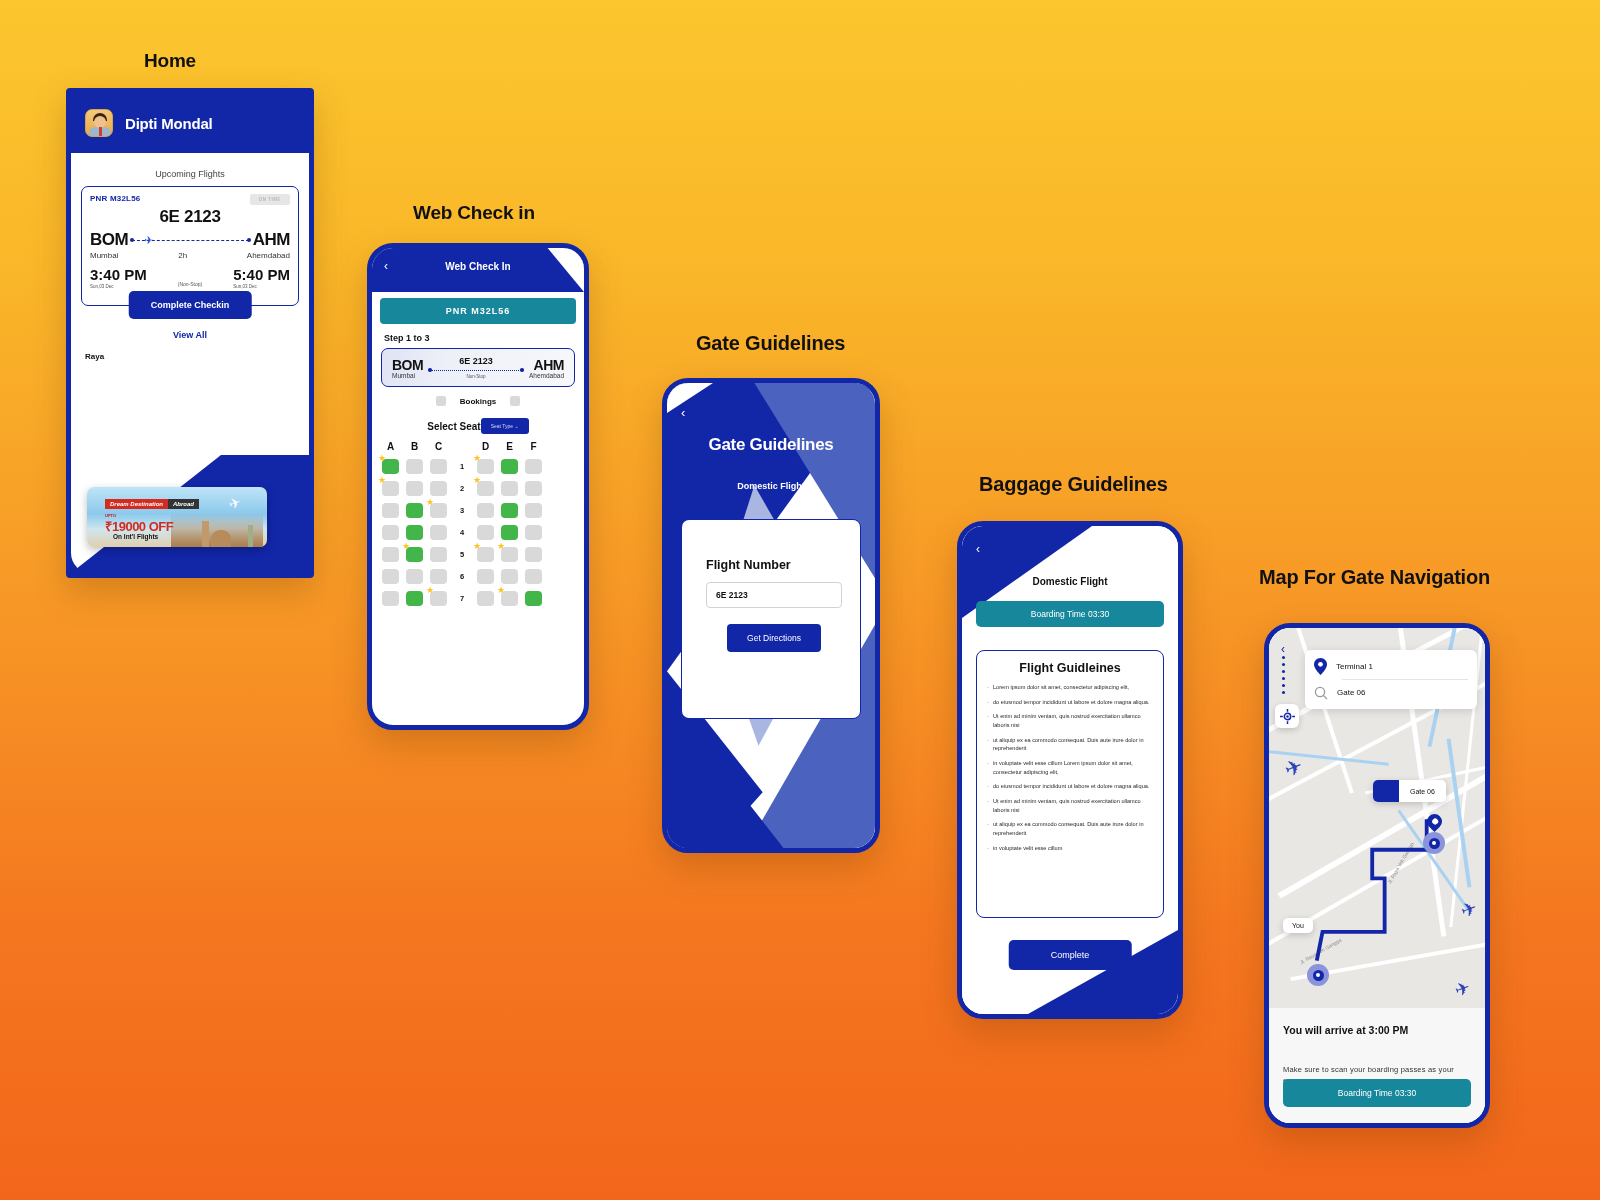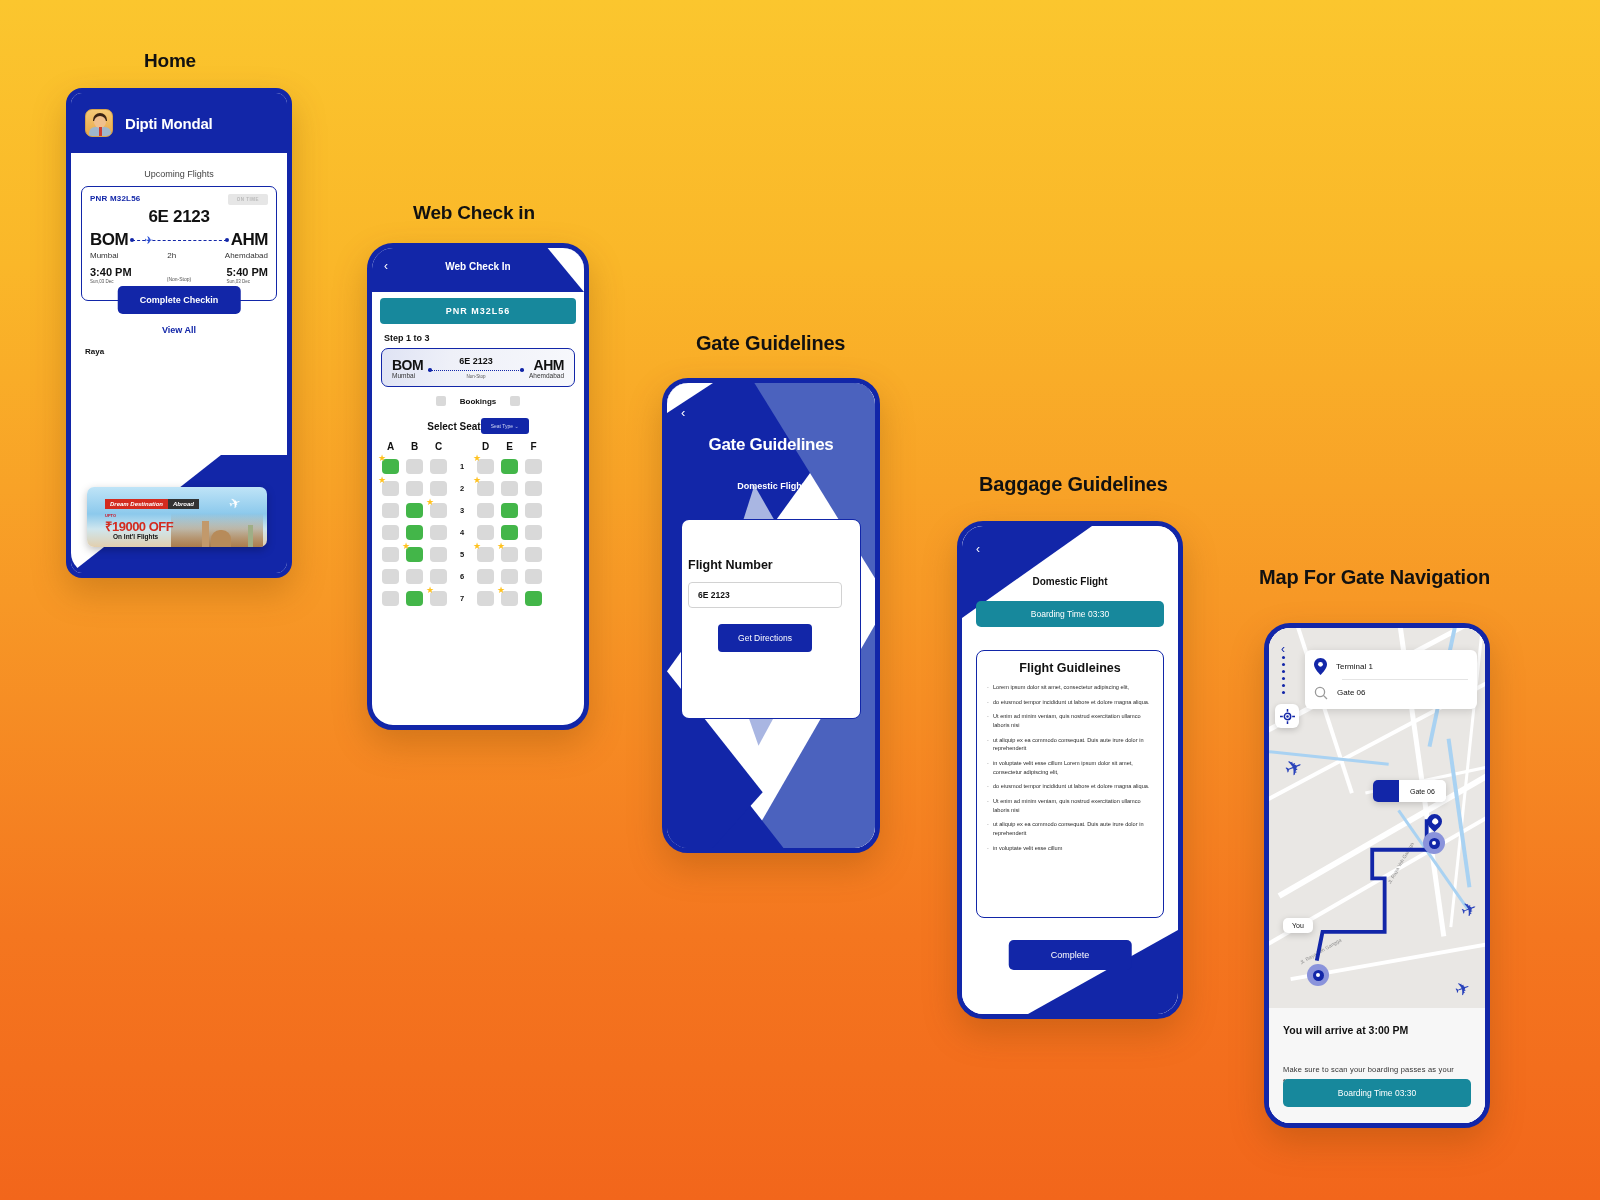--- a/index.html
+++ b/index.html
@@ -24,21 +24,21 @@
   .phone {
     position: absolute;
     background: #ffffff;
     border: 5px solid #1226A8;
     border-radius: 26px;
     overflow: hidden;
   }
   .phone-shadow { box-shadow: 0 14px 34px rgba(120,60,0,0.28); }
 
   
-  #home { left: 66px; top: 88px; width: 226px; height: 490px; border-radius: 16px;}
+  #home { left: 66px; top: 88px; width: 248px; height: 490px; border-radius: 4px;}
   .home-header {
     background: #1226A8; height: 60px; display: flex; align-items: center;
     padding: 0 14px; gap: 12px;
   }
   .avatar {
     width: 28px; height: 28px; border-radius: 7px;
     background: linear-gradient(180deg,#F5C977 0%, #E8A94A 100%);
     position: relative; overflow: hidden; flex: 0 0 auto;
     border: 1px solid #d7a24a;
   }
@@ -65,21 +65,21 @@
   .fc-route { display:flex; align-items:center; justify-content:space-between; margin-top:3px; }
   .fc-code { font-size:17px; font-weight:bold; color:#111; letter-spacing:-0.5px;}
   .fc-line { flex:1; height:12px; position:relative; margin:0 2px; }
   .fc-line .dotline { position:absolute; left:2px; right:2px; top:6px; border-top:1.3px dashed #1226A8; }
   .fc-line .dot { position:absolute; top:4px; width:4px; height:4px; border-radius:50%; background:#1226A8;}
   .fc-line .dot.l { left:0; } .fc-line .dot.r { right:0; }
   .fc-line .plane { position:absolute; left:14px; top:1px; color:#2a4fd6; font-size:11px; line-height:11px;}
   .fc-meta { display:flex; justify-content:space-between; font-size:8px; color:#333; margin-top:1px;}
   .fc-meta .mid { font-size:8px; color:#333;}
   .fc-times { display:flex; justify-content:space-between; margin-top:6px;}
-  .fc-times .t { font-size:11px; font-weight:600; color:#111;}
+  .fc-times .t { font-size:15px; font-weight:600; color:#111;}
   .fc-times .d { font-size:4.5px; color:#555; margin-top:1px;}
   .fc-times .mid-nonstop { font-size:5px; color:#555; align-self:flex-end; padding-bottom:2px;}
   .fc-col-r { text-align:left; }
 
   .complete-checkin {
     position:absolute; left:50%; transform:translateX(-50%); bottom:-14px;
     background:#1226A8; color:#fff; font-size:9px; font-weight:bold;
     padding:9px 22px; border-radius:5px; white-space:nowrap; border:none; cursor:pointer;
   }
   .view-all { text-align:center; font-size:9px; font-weight:bold; color:#1226A8; margin-top:24px;}
@@ -186,21 +186,21 @@
   .gg-title { position:absolute; left:0; right:0; top:52px; text-align:center; color:#fff;
               font-size:17px; font-weight:bold; z-index:6; letter-spacing:-0.3px;}
   .gg-sub { position:absolute; left:0; right:0; top:98px; text-align:center; color:#fff;
             font-size:9px; font-weight:bold; z-index:6;}
   .gg-card {
     position:absolute; left:14px; right:14px; top:136px; height:200px;
     border:1.4px solid #1226A8; border-radius:8px; z-index:5; overflow:hidden;
     background: transparent;
   }
   .gg-card-bg { position:absolute; inset:0; background:#fff; }
-  .gg-card-content { position:relative; z-index:2; padding:38px 18px 0 6px; }
+  .gg-card-content { position:relative; z-index:2; padding:38px 18px 0 6px;margin-left:18px; }
   .gg-flightnum-lbl { font-size:12.5px; font-weight:bold; color:#111;}
   .gg-input {
     margin-top:10px; width:100%; border:1px solid #d2d2d2; border-radius:4px;
     padding:7px 9px; font-size:8.5px; font-weight:bold; color:#111; background:#fff;
     font-family:"Liberation Sans", sans-serif;
   }
   .gg-btn {
     display:block; margin:16px auto 0 auto; background:#1226A8; color:#fff; border:none;
     font-size:8.5px; padding:9px 20px; border-radius:4px; cursor:pointer;
   }

